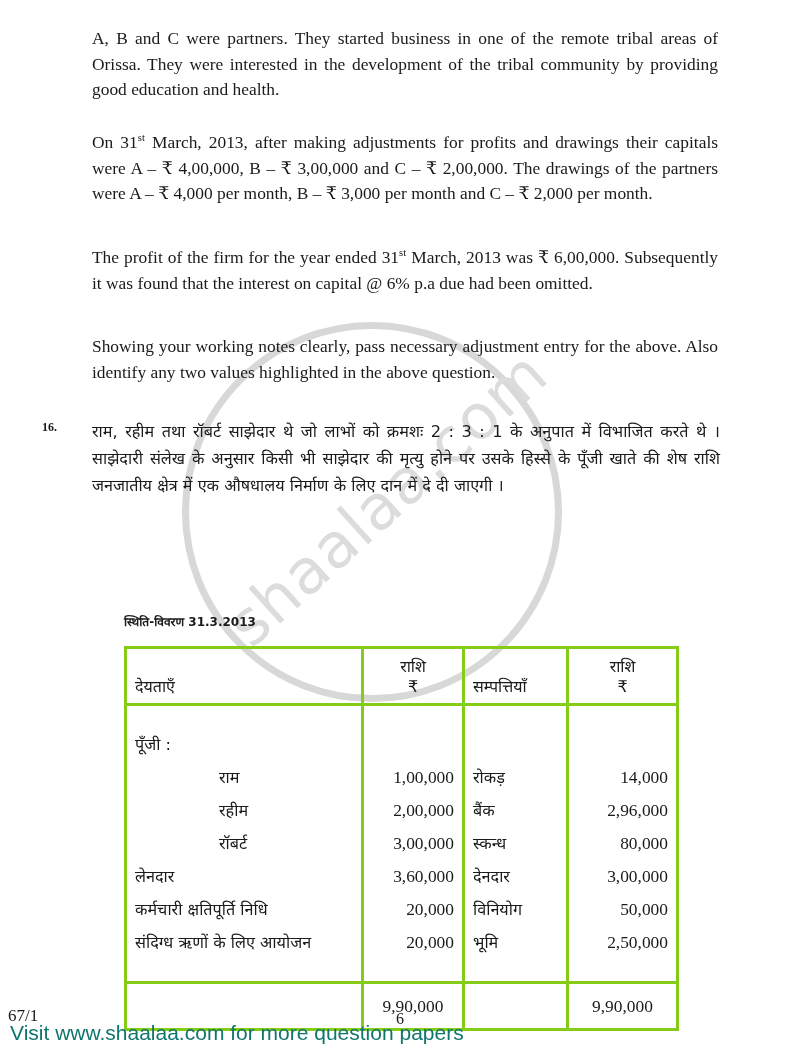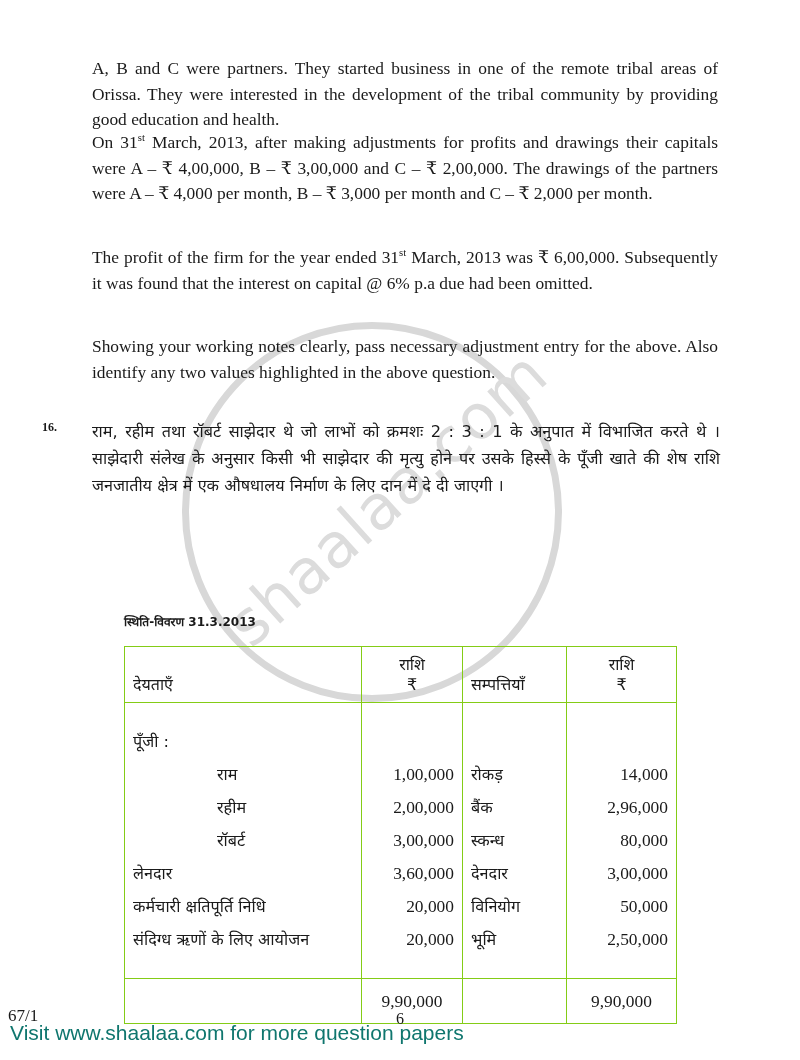--- a/index.html
+++ b/index.html
@@ -112,21 +112,21 @@
   }
   #balance-sheet {
     position: absolute;
     left: 124px;
     top: 646px;
     width: 552px;
     border-collapse: collapse;
     table-layout: fixed;
   }
   #balance-sheet td {
-    border: 1px solid #84cc16;
+    border: 3px solid #84cc16;
     padding: 0;
     vertical-align: top;
   }
   .col-lia   { width: 237px; }
   .col-amt1  { width: 101px; }
   .col-ass   { width: 104px; }
   .col-amt2  { width: 110px; }
 
   .th-cell {
     height: 56px;
@@ -194,21 +194,21 @@
 </head>
 <body>
 
 <div id="watermark">
   <div class="wm-ring"></div>
   <div class="wm-text">shaalaa.com</div>
 </div>
 
 <div id="page">
 
-  <div class="body-text" style="top:56px;">A, B and C were partners. They started business in one of the remote tribal areas of Orissa. They were interested in the development of the tribal community by providing good education and health.</div>
+  <div class="body-text" style="top:26px;">A, B and C were partners. They started business in one of the remote tribal areas of Orissa. They were interested in the development of the tribal community by providing good education and health.</div>
 
   <div class="body-text" style="top:130px;"><span>On 31</span><sup>st</sup><span> March, 2013, after making adjustments for profits and drawings their capitals were A – ₹ 4,00,000, B – ₹ 3,00,000 and C – ₹ 2,00,000. The drawings of the partners were A – ₹ 4,000 per month, B – ₹ 3,000 per month and C – ₹ 2,000 per month.</span></div>
 
   <div class="body-text" style="top:245px;"><span>The profit of the firm for the year ended 31</span><sup>st</sup><span> March, 2013 was ₹ 6,00,000. Subsequently it was found that the interest on capital @ 6% p.a due had been omitted.</span></div>
 
   <div class="body-text" style="top:334px;">Showing your working notes clearly, pass necessary adjustment entry for the above. Also identify any two values highlighted in the above question.</div>
 
   <div id="q16-number">16.</div>
   <div id="q16-para1" class="deva">राम, रहीम तथा रॉबर्ट साझेदार थे जो लाभों को क्रमशः 2 : 3 : 1 के अनुपात में विभाजित करते थे । साझेदारी संलेख के अनुसार किसी भी साझेदार की मृत्यु होने पर उसके हिस्से के पूँजी खाते की शेष राशि जनजातीय क्षेत्र में एक औषधालय निर्माण के लिए दान में दे दी जाएगी ।</div>
 

